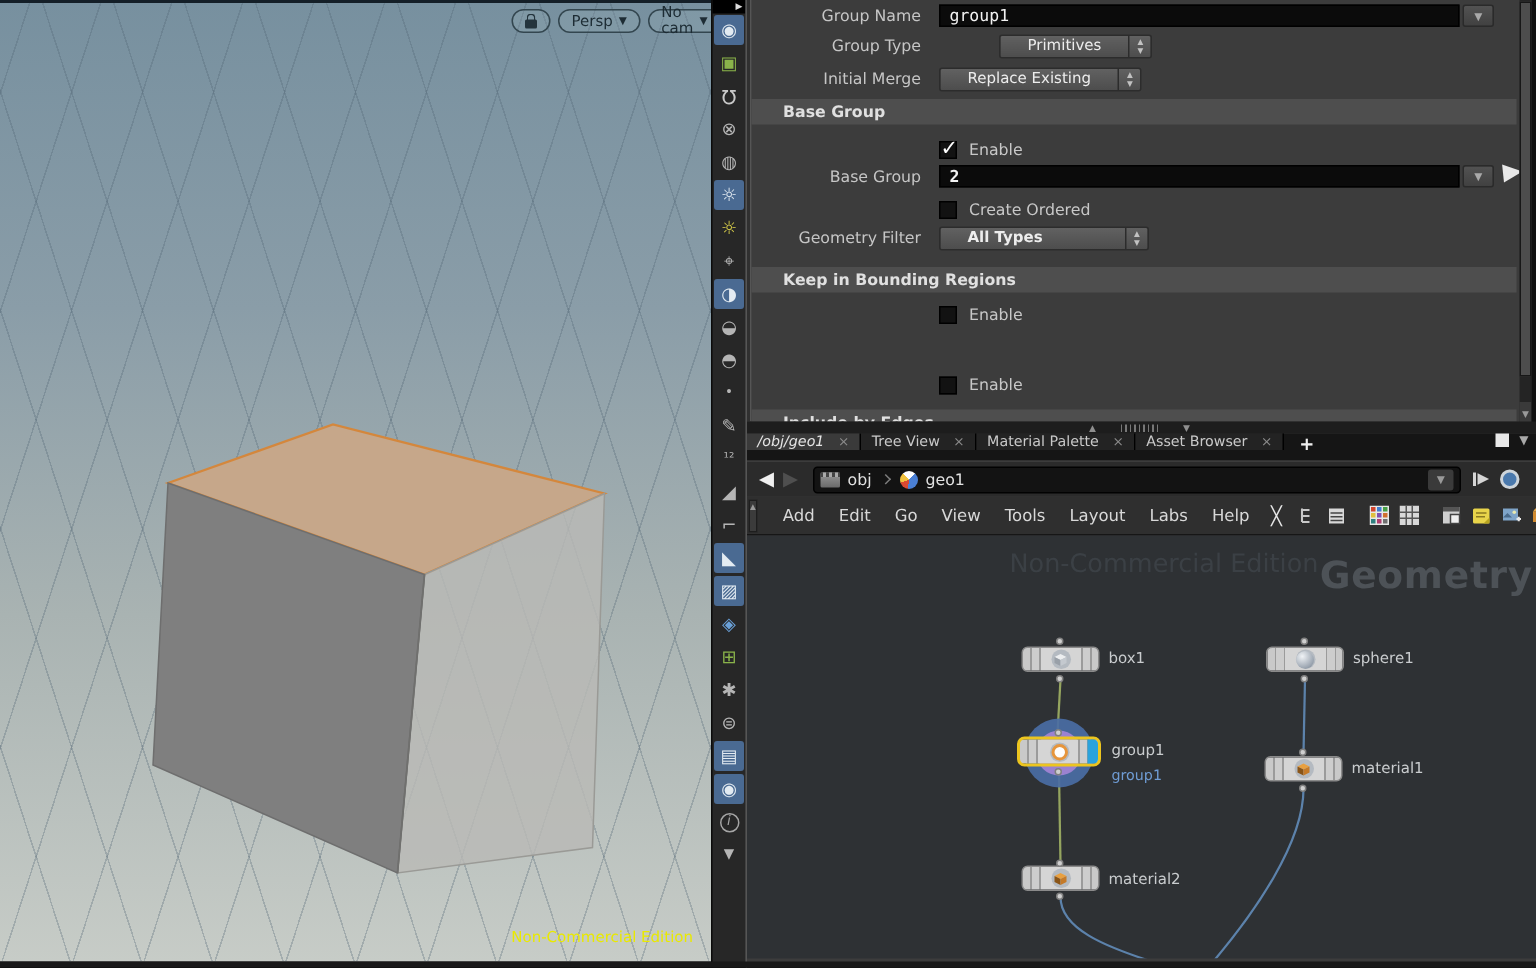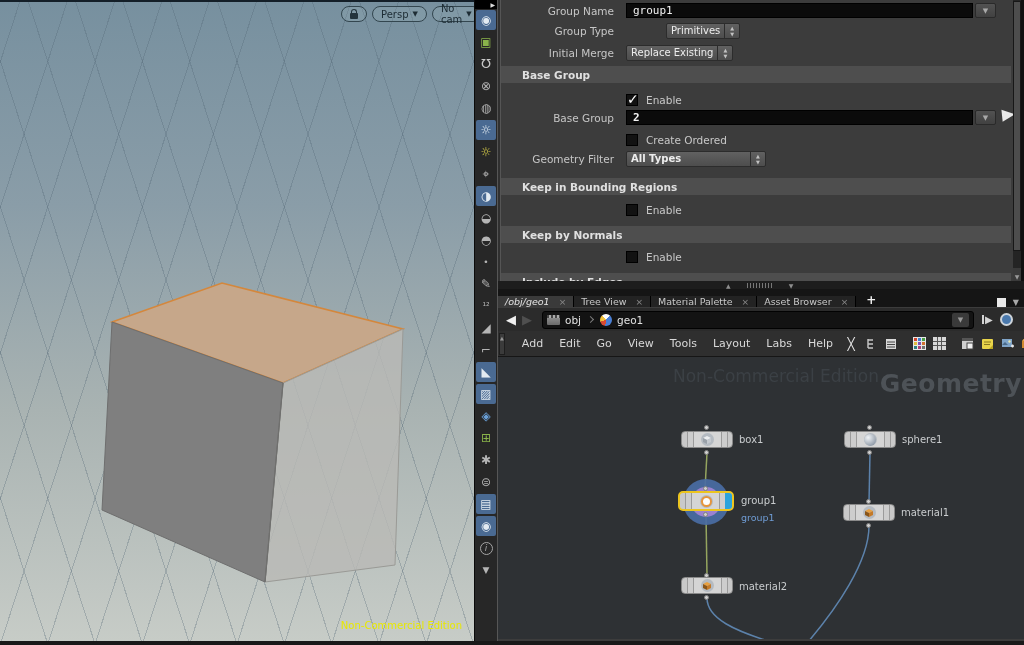--- a/index.html
+++ b/index.html
@@ -48,21 +48,21 @@
   .plabel{width:128px;text-align:right;color:#c6c6c6;font-size:10.5px;padding-right:12px;flex:0 0 auto;}
   .pheader{position:absolute;left:3px;width:510px;height:17px;background:#4e4e4e;
            color:#e0e0e0;font-size:10.5px;font-weight:bold;display:flex;align-items:center;padding-left:21px;}
   .tfield{height:15px;background:#0b0b0b;border:1px solid #000;color:#f2f2f2;
           font-family:"DejaVu Sans Mono","Liberation Mono",monospace;font-size:11px;
           display:flex;align-items:center;padding-left:6px;}
   .fbtn{width:21px;height:15px;background:linear-gradient(#525252,#414141);border:1px solid #2a2a2a;
         border-radius:2px;margin-left:2px;color:#a9a9a9;font-size:7px;display:flex;align-items:center;justify-content:center;}
   .dropdown{height:16px;background:linear-gradient(#616161,#4d4d4d);border:1px solid #2c2c2c;border-radius:2px;
         color:#ededed;font-size:10px;display:flex;align-items:center;}
-  .dd-label{padding:0 4px;flex:1 1 auto;}
+  .dd-label{padding:0 18px;flex:1 1 auto;}
   .dd-spin{width:15px;height:100%;border-left:1px solid #2c2c2c;display:flex;flex-direction:column;
         align-items:center;justify-content:center;color:#c2c2c2;font-size:5px;line-height:1.2;}
   .checkbox{width:12px;height:12px;background:#121212;border:1px solid #000;position:relative;flex:0 0 auto;}
   .checkbox.checked::after{content:"✓";position:absolute;left:0px;top:-4px;color:#fff;font-size:14px;font-weight:bold;}
   .cb-label{color:#c8c8c8;font-size:10.5px;margin-left:8px;}
   .ptr-arrow{position:absolute;width:0;height:0;border-left:13px solid #e9e9e9;
              border-top:6px solid transparent;border-bottom:6px solid transparent;transform:rotate(-6deg);}
   .vscroll{position:absolute;left:515px;top:0;width:8px;height:287px;background:#242424;}
   .vscroll .thumb{position:absolute;left:0;top:1px;width:8px;height:250px;background:#4d4d4d;border:1px solid #171717;}
   .vscroll .sbtn{position:absolute;left:0;top:268px;width:8px;height:17px;background:#3a3a3a;color:#9a9a9a;
@@ -70,21 +70,21 @@
   .edgeblack{position:absolute;left:523px;top:0;width:4px;height:287px;background:#101010;}
   .lgutter{position:absolute;left:0;top:0;width:3px;height:281px;background:#303030;border-right:1px solid #555;}
 
   
   .pane-divider{position:absolute;left:0;top:281px;width:527px;height:8px;background:#1d1d1d;
         display:flex;align-items:center;}
   .pd-grip{margin-left:228px;display:flex;align-items:center;gap:16px;color:#8e8e8e;font-size:6px;}
   .pd-dots{width:26px;height:5px;background:repeating-linear-gradient(90deg,#777 0 1px,transparent 1px 3px);}
 
   
-  .tabbar{position:absolute;left:0;top:289px;width:527px;height:18px;background:#151515;display:flex;align-items:flex-end;}
+  .tabbar{position:absolute;left:0;top:289px;width:527px;height:18px;background:#151515;display:flex;align-items:flex-start;}
   .tab{display:flex;align-items:center;padding:0 7px;font-size:9.5px;color:#c9c9c9;background:#232323;
        border-right:1px solid #000;gap:9px;}
   .tab.active{background:#3a3a3a;color:#e4e4e4;font-style:italic;}
   .tab .x{font-size:9px;color:#8a8a8a;font-style:normal;}
   .tab-add{display:flex;align-items:center;padding:0 10px;color:#efefef;font-size:12px;font-weight:bold;}
   .tab-right{margin-left:auto;display:flex;align-items:center;gap:7px;padding-right:6px;}
   .wsquare{width:9px;height:9px;background:#e9e9e9;}
   .tab-caret{color:#a9a9a9;font-size:8px;}
 
   
@@ -272,21 +272,20 @@
       </div>
 
       <div class="pheader" style="top:178px;">Keep in Bounding Regions</div>
 
       <div class="prow" style="top:201px;">
         <span class="plabel"></span>
         <div class="checkbox"></div>
         <span class="cb-label">Enable</span>
       </div>
 
-      <div class="pheader" style="top:226px;">Keep by Normals</div>
 
       <div class="prow" style="top:248px;">
         <span class="plabel"></span>
         <div class="checkbox"></div>
         <span class="cb-label">Enable</span>
       </div>
 
       <div class="pheader" style="top:273px;">Include by Edges</div>
     </div>
 

